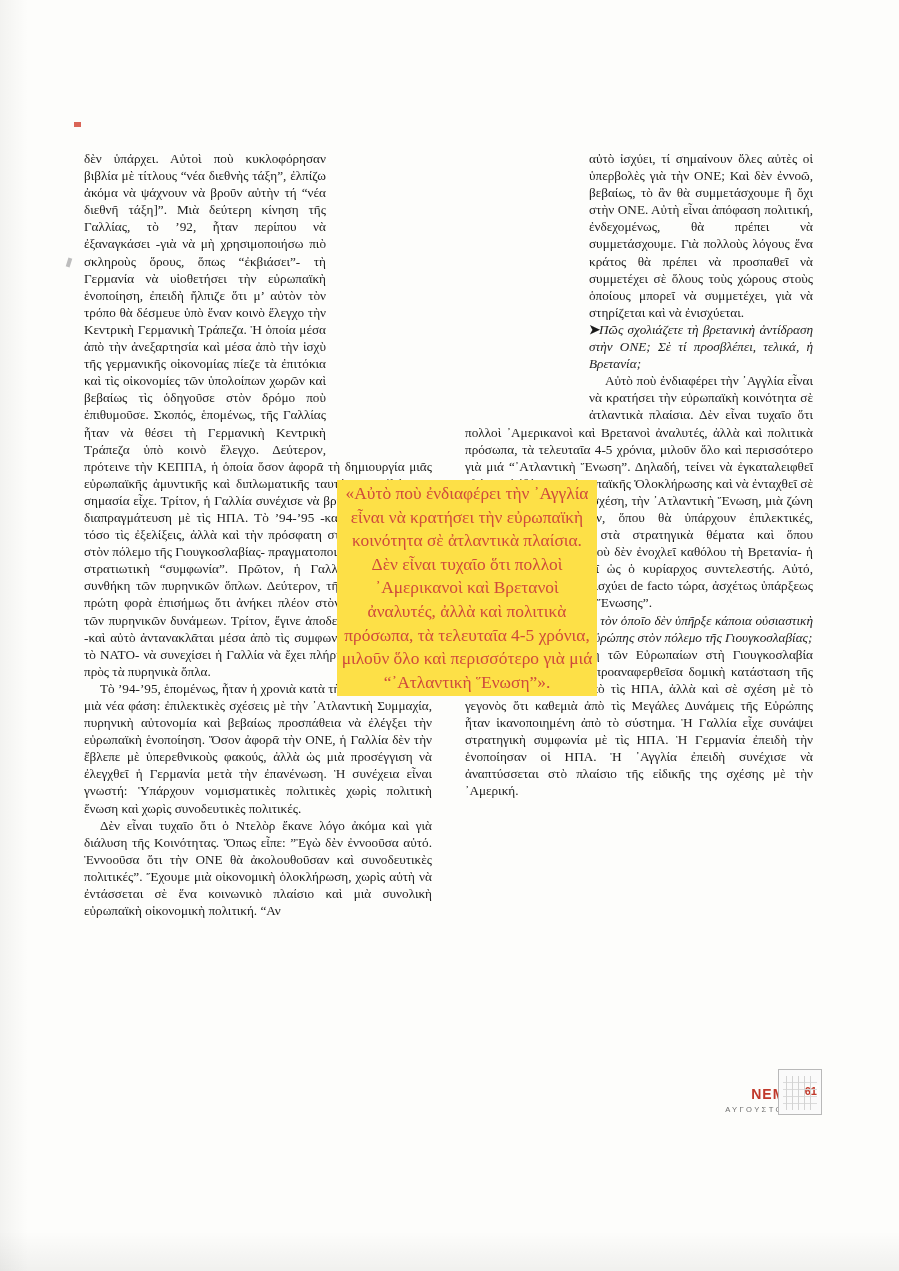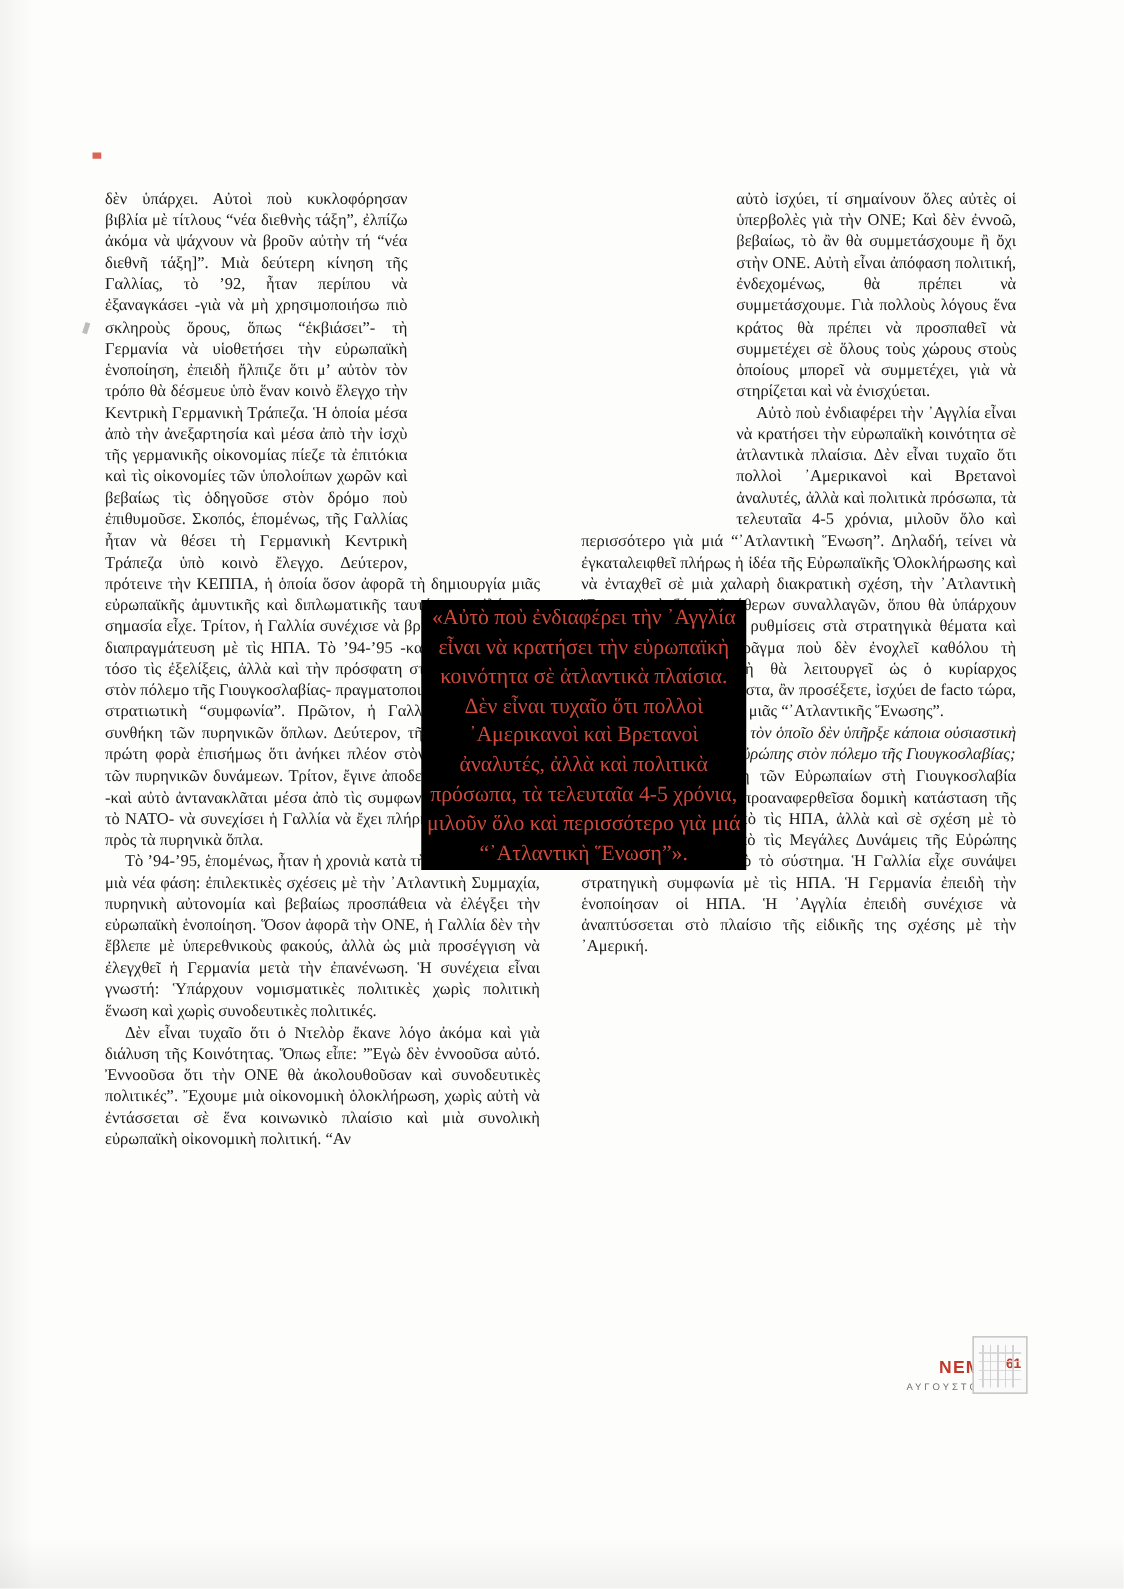--- a/index.html
+++ b/index.html
@@ -78,21 +78,21 @@
     left: 253px;
     top: 330px;
     width: 252px;
     color: #cf4a3c;
     font-family: "Liberation Serif", serif;
     font-size: 17.4px;
     line-height: 23.6px;
     text-align: center;
     font-style: normal;
     z-index: 5;
-    background: #000000;
+    background: #fde047;
     padding: 2px 4px;
   }
   .float-left-shape {
     float: right;
     width: 106px;
     height: 300px;
     shape-outside: margin-box;
   }
   .float-right-shape {
     float: left;
@@ -178,20 +178,21 @@
     <div class="col left">
       <div class="float-left-shape"></div>
       <p class="noindent">δὲν ὑπάρχει. Αὐτοὶ ποὺ κυκλοφόρησαν βιβλία μὲ τίτλους “νέα διεθνὴς τάξη”, ἐλπίζω ἀκόμα νὰ ψάχνουν νὰ βροῦν αὐτὴν τή “νέα διεθνῆ τάξη]”. Μιὰ δεύτερη κίνηση τῆς Γαλλίας, τὸ ’92, ἦταν περίπου νὰ ἐξαναγκάσει -γιὰ νὰ μὴ χρησιμοποιήσω πιὸ σκληροὺς ὅρους, ὅπως “ἐκβιάσει”- τὴ Γερμανία νὰ υἱοθετήσει τὴν εὐρωπαϊκὴ ἑνοποίηση, ἐπειδὴ ἤλπιζε ὅτι μ’ αὐτὸν τὸν τρόπο θὰ δέσμευε ὑπὸ ἕναν κοινὸ ἔλεγχο τὴν Κεντρικὴ Γερμανικὴ Τράπεζα. Ἡ ὁποία μέσα ἀπὸ τὴν ἀνεξαρτησία καὶ μέσα ἀπὸ τὴν ἰσχὺ τῆς γερμανικῆς οἰκονομίας πίεζε τὰ ἐπιτόκια καὶ τὶς οἰκονομίες τῶν ὑπολοίπων χωρῶν καὶ βεβαίως τὶς ὁδηγοῦσε στὸν δρόμο ποὺ ἐπιθυμοῦσε. Σκοπός, ἑπομένως, τῆς Γαλλίας ἦταν νὰ θέσει τὴ Γερμανικὴ Κεντρικὴ Τράπεζα ὑπὸ κοινὸ ἔλεγχο. Δεύτερον, πρότεινε τὴν ΚΕΠΠΑ, ἡ ὁποία ὅσον ἀφορᾶ τὴ δημιουργία μιᾶς εὐρωπαϊκῆς ἀμυντικῆς καὶ διπλωματικῆς ταυτότητας, ἐλάχιστη σημασία εἶχε. Τρίτον, ἡ Γαλλία συνέχισε νὰ βρίσκεται σὲ διαρκῆ διαπραγμάτευση μὲ τὶς ΗΠΑ. Τὸ ’94-’95 -καὶ αὐτὸ ἑρμηνεύει τόσο τὶς ἐξελίξεις, ἀλλὰ καὶ τὴν πρόσφατη στάση τῆς Γαλλίας στὸν πόλεμο τῆς Γιουγκοσλαβίας- πραγματοποιήθηκε μιὰ μεγάλη στρατιωτικὴ “συμφωνία”. Πρῶτον, ἡ Γαλλία ὑπέγραψε τὴ συνθήκη τῶν πυρηνικῶν ὅπλων. Δεύτερον, τῆς ἀναγνωρίσθηκε πρώτη φορὰ ἐπισήμως ὅτι ἀνήκει πλέον στὸν σκληρὸ πυρήνα τῶν πυρηνικῶν δυνάμεων. Τρίτον, ἔγινε ἀποδεκτὸ ἀπὸ τὶς ΗΠΑ -καὶ αὐτὸ ἀντανακλᾶται μέσα ἀπὸ τὶς συμφωνίες ποὺ ἔγιναν μὲ τὸ ΝΑΤΟ- νὰ συνεχίσει ἡ Γαλλία νὰ ἔχει πλήρη ἀνεξαρτησία ὡς πρὸς τὰ πυρηνικὰ ὅπλα.</p>
       <p>Τὸ ’94-’95, ἑπομένως, ἦταν ἡ χρονιὰ κατὰ τὴν ὁποία μπῆκε σὲ μιὰ νέα φάση: ἐπιλεκτικὲς σχέσεις μὲ τὴν ᾿Ατλαντικὴ Συμμαχία, πυρηνικὴ αὐτονομία καὶ βεβαίως προσπάθεια νὰ ἐλέγξει τὴν εὐρωπαϊκὴ ἑνοποίηση. Ὅσον ἀφορᾶ τὴν ΟΝΕ, ἡ Γαλλία δὲν τὴν ἔβλεπε μὲ ὑπερεθνικοὺς φακούς, ἀλλὰ ὡς μιὰ προσέγγιση νὰ ἐλεγχθεῖ ἡ Γερμανία μετὰ τὴν ἐπανένωση. Ἡ συνέχεια εἶναι γνωστή: Ὑπάρχουν νομισματικὲς πολιτικὲς χωρὶς πολιτικὴ ἕνωση καὶ χωρὶς συνοδευτικὲς πολιτικές.</p>
       <p>Δὲν εἶναι τυχαῖο ὅτι ὁ Ντελὸρ ἔκανε λόγο ἀκόμα καὶ γιὰ διάλυση τῆς Κοινότητας. Ὅπως εἶπε: ”Ἐγὼ δὲν ἐννοοῦσα αὐτό. Ἐννοοῦσα ὅτι τὴν ΟΝΕ θὰ ἀκολουθοῦσαν καὶ συνοδευτικὲς πολιτικές”. Ἔχουμε μιὰ οἰκονομικὴ ὁλοκλήρωση, χωρὶς αὐτὴ νὰ ἐντάσσεται σὲ ἕνα κοινωνικὸ πλαίσιο καὶ μιὰ συνολικὴ εὐρωπαϊκὴ οἰκονομικὴ πολιτική. “Αν</p>
     </div>
 
     <div class="col right">
       <div class="float-right-shape"></div>
       <p class="noindent">αὐτὸ ἰσχύει, τί σημαίνουν ὅλες αὐτὲς οἱ ὑπερβολὲς γιὰ τὴν ΟΝΕ; Καὶ δὲν ἐννοῶ, βεβαίως, τὸ ἂν θὰ συμμετάσχουμε ἢ ὄχι στὴν ΟΝΕ. Αὐτὴ εἶναι ἀπόφαση πολιτική, ἐνδεχομένως, θὰ πρέπει νὰ συμμετάσχουμε. Γιὰ πολλοὺς λόγους ἕνα κράτος θὰ πρέπει νὰ προσπαθεῖ νὰ συμμετέχει σὲ ὅλους τοὺς χώρους στοὺς ὁποίους μπορεῖ νὰ συμμετέχει, γιὰ νὰ στηρίζεται καὶ νὰ ἐνισχύεται.</p>
+      <p class="noindent arrow-q"><span class="arrow">➤</span><span>Πῶς σχολιάζετε τὴ βρετανικὴ ἀντίδραση στὴν ΟΝΕ; Σὲ τί προσβλέπει, τελικά, ἡ Βρετανία;</span></p>
       <p>Αὐτὸ ποὺ ἐνδιαφέρει τὴν ᾿Αγγλία εἶναι νὰ κρατήσει τὴν εὐρωπαϊκὴ κοινότητα σὲ ἀτλαντικὰ πλαίσια. Δὲν εἶναι τυχαῖο ὅτι πολλοὶ ᾿Αμερικανοὶ καὶ Βρετανοὶ ἀναλυτές, ἀλλὰ καὶ πολιτικὰ πρόσωπα, τὰ τελευταῖα 4-5 χρόνια, μιλοῦν ὅλο καὶ περισσότερο γιὰ μιά “᾿Ατλαντικὴ Ἕνωση”. Δηλαδή, τείνει νὰ ἐγκαταλειφθεῖ πλήρως ἡ ἰδέα τῆς Εὐρωπαϊκῆς Ὁλοκλήρωσης καὶ νὰ ἐνταχθεῖ σὲ μιὰ χαλαρὴ διακρατικὴ σχέση, τὴν ᾿Ατλαντικὴ Ἕνωση, μιὰ ζώνη ἐλεύθερων συναλλαγῶν, ὅπου θὰ ὑπάρχουν ἐπιλεκτικές, ἡγεμονικὲς ρυθμίσεις στὰ στρατηγικὰ θέματα καὶ ὅπου ἀναπόφευκτα -πρᾶγμα ποὺ δὲν ἐνοχλεῖ καθόλου τὴ Βρετανία- ἡ ᾿Αμερικὴ θὰ λειτουργεῖ ὡς ὁ κυρίαρχος συντελεστής. Αὐτό, μάλιστα, ἂν προσέξετε, ἰσχύει de facto τώρα, ἀσχέτως ὑπάρξεως ἢ μή, μιᾶς “᾿Ατλαντικῆς Ἕνωσης”.</p>
       <p class="noindent arrow-q"><span class="arrow">➤</span><span>Ποιὸς ἦταν ὁ λόγος γιὰ τὸν ὁποῖο δὲν ὑπῆρξε κάποια οὐσιαστικὴ διαφοροποίηση ΗΠΑ - Εὐρώπης στὸν πόλεμο τῆς Γιουγκοσλαβίας;</span></p>
       <p>Ἑρμηνεύω τὴ στάση τῶν Εὐρωπαίων στὴ Γιουγκοσλαβία τόσο σὲ σχέση μὲ τὴν προαναφερθεῖσα δομικὴ κατάσταση τῆς ἱστορικῆς ἐξάρτησης ἀπὸ τὶς ΗΠΑ, ἀλλὰ καὶ σὲ σχέση μὲ τὸ γεγονὸς ὅτι καθεμιὰ ἀπὸ τὶς Μεγάλες Δυνάμεις τῆς Εὐρώπης ἦταν ἱκανοποιημένη ἀπὸ τὸ σύστημα. Ἡ Γαλλία εἶχε συνάψει στρατηγικὴ συμφωνία μὲ τὶς ΗΠΑ. Ἡ Γερμανία ἐπειδὴ τὴν ἑνοποίησαν οἱ ΗΠΑ. Ἡ ᾿Αγγλία ἐπειδὴ συνέχισε νὰ ἀναπτύσσεται στὸ πλαίσιο τῆς εἰδικῆς της σχέσης μὲ τὴν ᾿Αμερική.</p>
     </div>
 
     <div class="pullquote">«Αὐτὸ ποὺ ἐνδιαφέρει τὴν ᾿Αγγλία εἶναι νὰ κρατήσει τὴν εὐρωπαϊκὴ κοινότητα σὲ ἀτλαντικὰ πλαίσια. Δὲν εἶναι τυχαῖο ὅτι πολλοὶ ᾿Αμερικανοὶ καὶ Βρετανοὶ ἀναλυτές, ἀλλὰ καὶ πολιτικὰ πρόσωπα, τὰ τελευταῖα 4-5 χρόνια, μιλοῦν ὅλο καὶ περισσότερο γιὰ μιά “᾿Ατλαντικὴ Ἕνωση”».</div>
 
   </div>
 
   <div class="footer">

